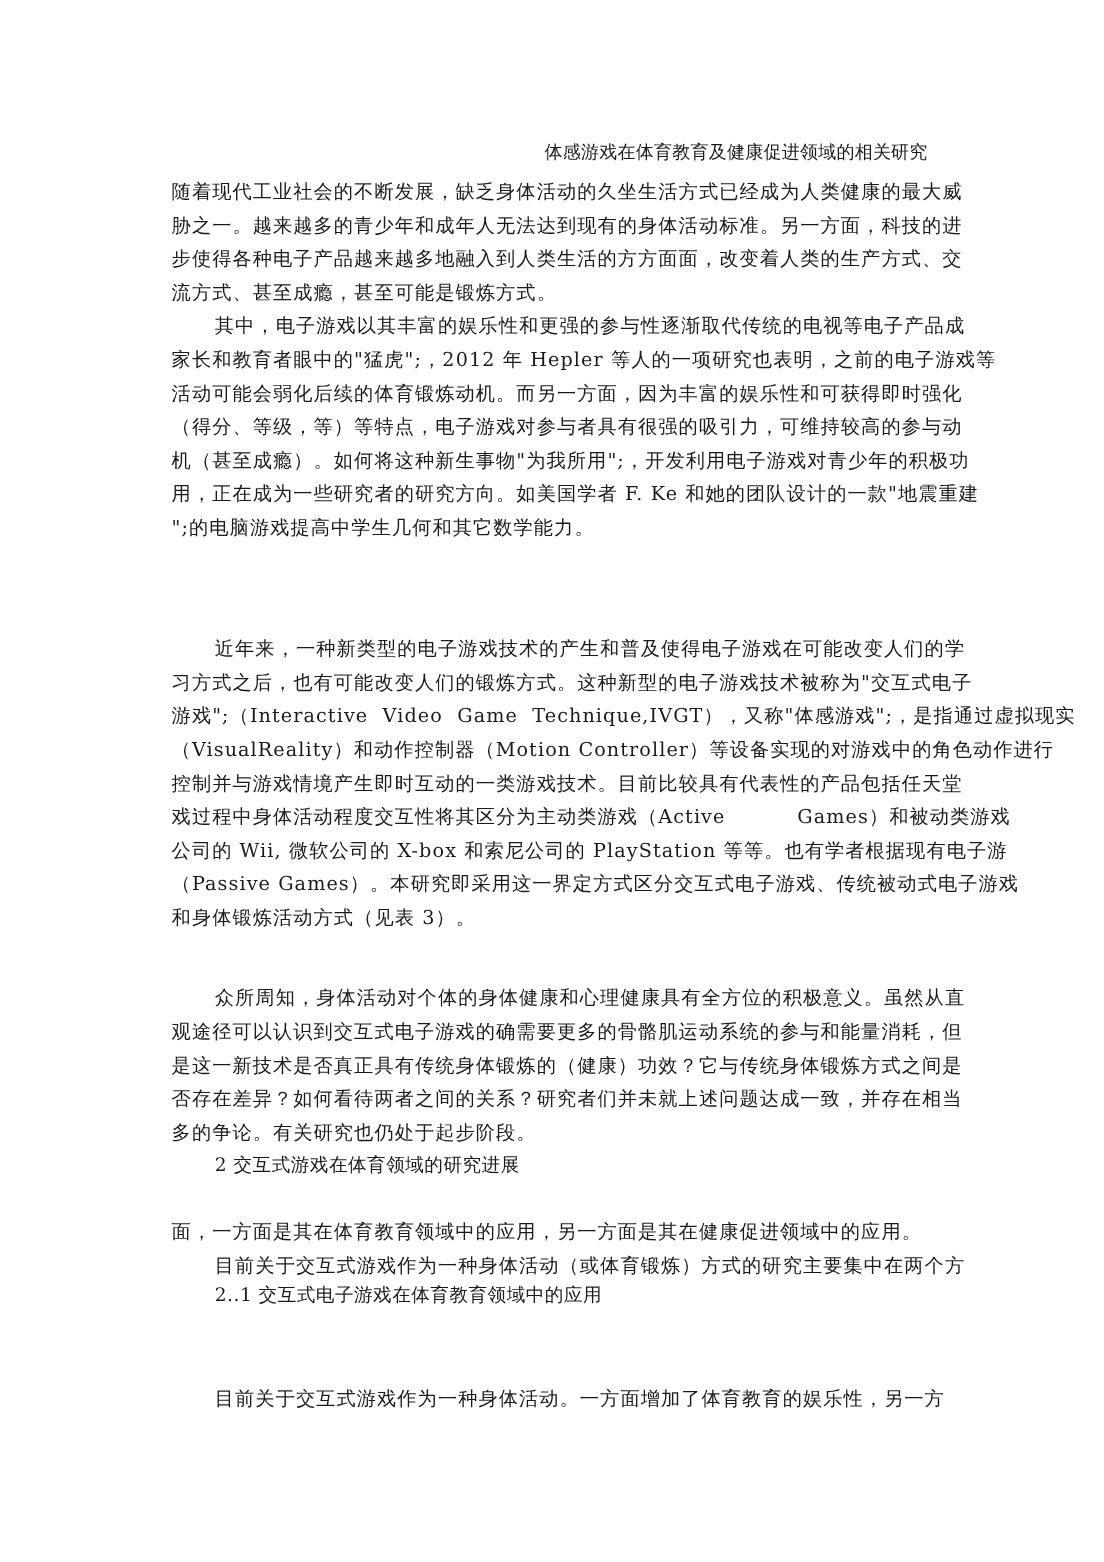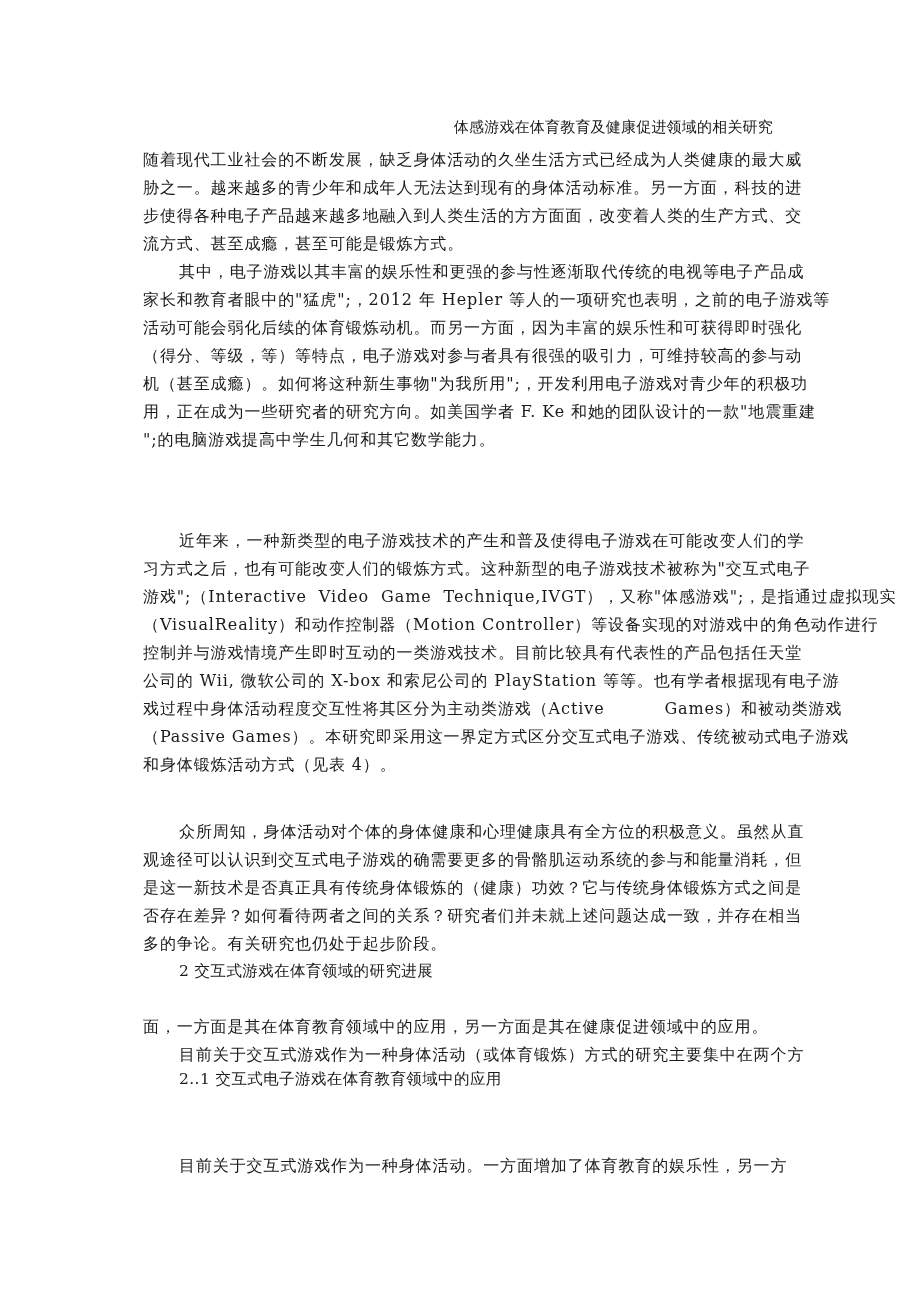--- a/index.html
+++ b/index.html
@@ -78,24 +78,24 @@
     <span class="line">用，正在成为一些研究者的研究方向。如美国学者 F. Ke 和她的团队设计的一款"地震重建</span>
     <span class="line">";的电脑游戏提高中学生几何和其它数学能力。</span>
   </div>
 
   <div class="para" style="top:502px;margin-top:25px;">
     <span class="line" style="padding-left:36px;">近年来，一种新类型的电子游戏技术的产生和普及使得电子游戏在可能改变人们的学</span>
     <span class="line">习方式之后，也有可能改变人们的锻炼方式。这种新型的电子游戏技术被称为"交互式电子</span>
     <span class="line" style="white-space:pre;">游戏";（Interactive  Video  Game  Technique,IVGT），又称"体感游戏";，是指通过虚拟现实</span>
     <span class="line">（VisualReality）和动作控制器（Motion Controller）等设备实现的对游戏中的角色动作进行</span>
     <span class="line">控制并与游戏情境产生即时互动的一类游戏技术。目前比较具有代表性的产品包括任天堂</span>
+    <span class="line" style="white-space:pre;">戏过程中身体活动程度交互性将其区分为主动类游戏（Active          Games）和被动类游戏</span>
     <span class="line">公司的 Wii, 微软公司的 X-box 和索尼公司的 PlayStation 等等。也有学者根据现有电子游</span>
-    <span class="line" style="white-space:pre;">戏过程中身体活动程度交互性将其区分为主动类游戏（Active          Games）和被动类游戏</span>
     <span class="line">（Passive Games）。本研究即采用这一界定方式区分交互式电子游戏、传统被动式电子游戏</span>
-    <span class="line">和身体锻炼活动方式（见表 4）。</span>
+    <span class="line">和身体锻炼活动方式（见表 3）。</span>
   </div>
 
   <div class="para" style="top:818px;">
     <span class="line" style="padding-left:36px;">众所周知，身体活动对个体的身体健康和心理健康具有全方位的积极意义。虽然从直</span>
     <span class="line">观途径可以认识到交互式电子游戏的确需要更多的骨骼肌运动系统的参与和能量消耗，但</span>
     <span class="line">是这一新技术是否真正具有传统身体锻炼的（健康）功效？它与传统身体锻炼方式之间是</span>
     <span class="line">否存在差异？如何看待两者之间的关系？研究者们并未就上述问题达成一致，并存在相当</span>
     <span class="line">多的争论。有关研究也仍处于起步阶段。</span>
   </div>
 

